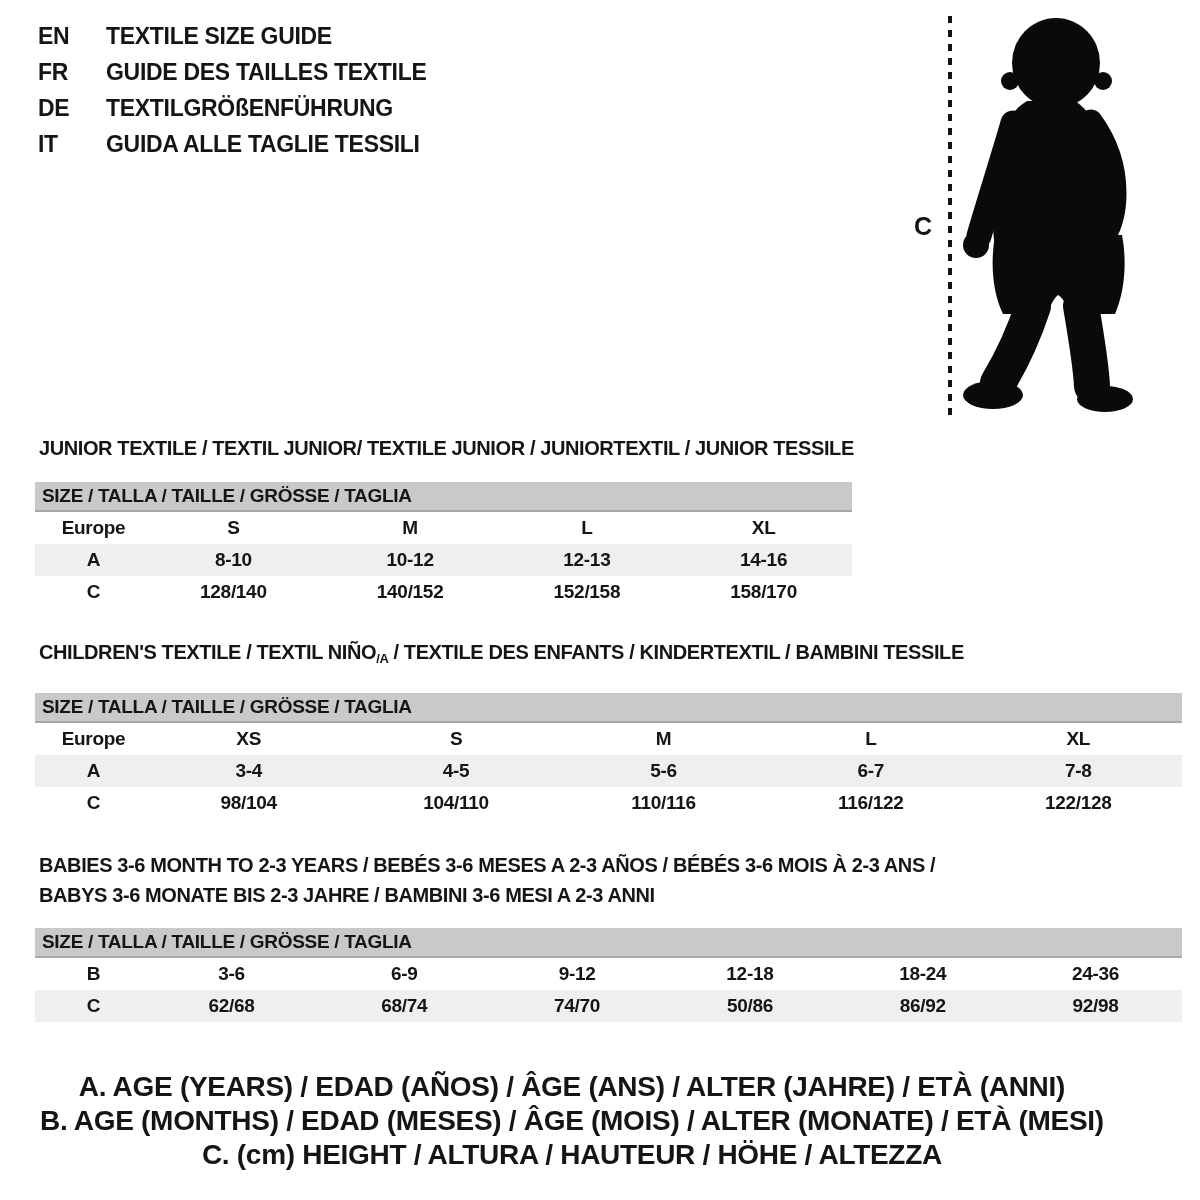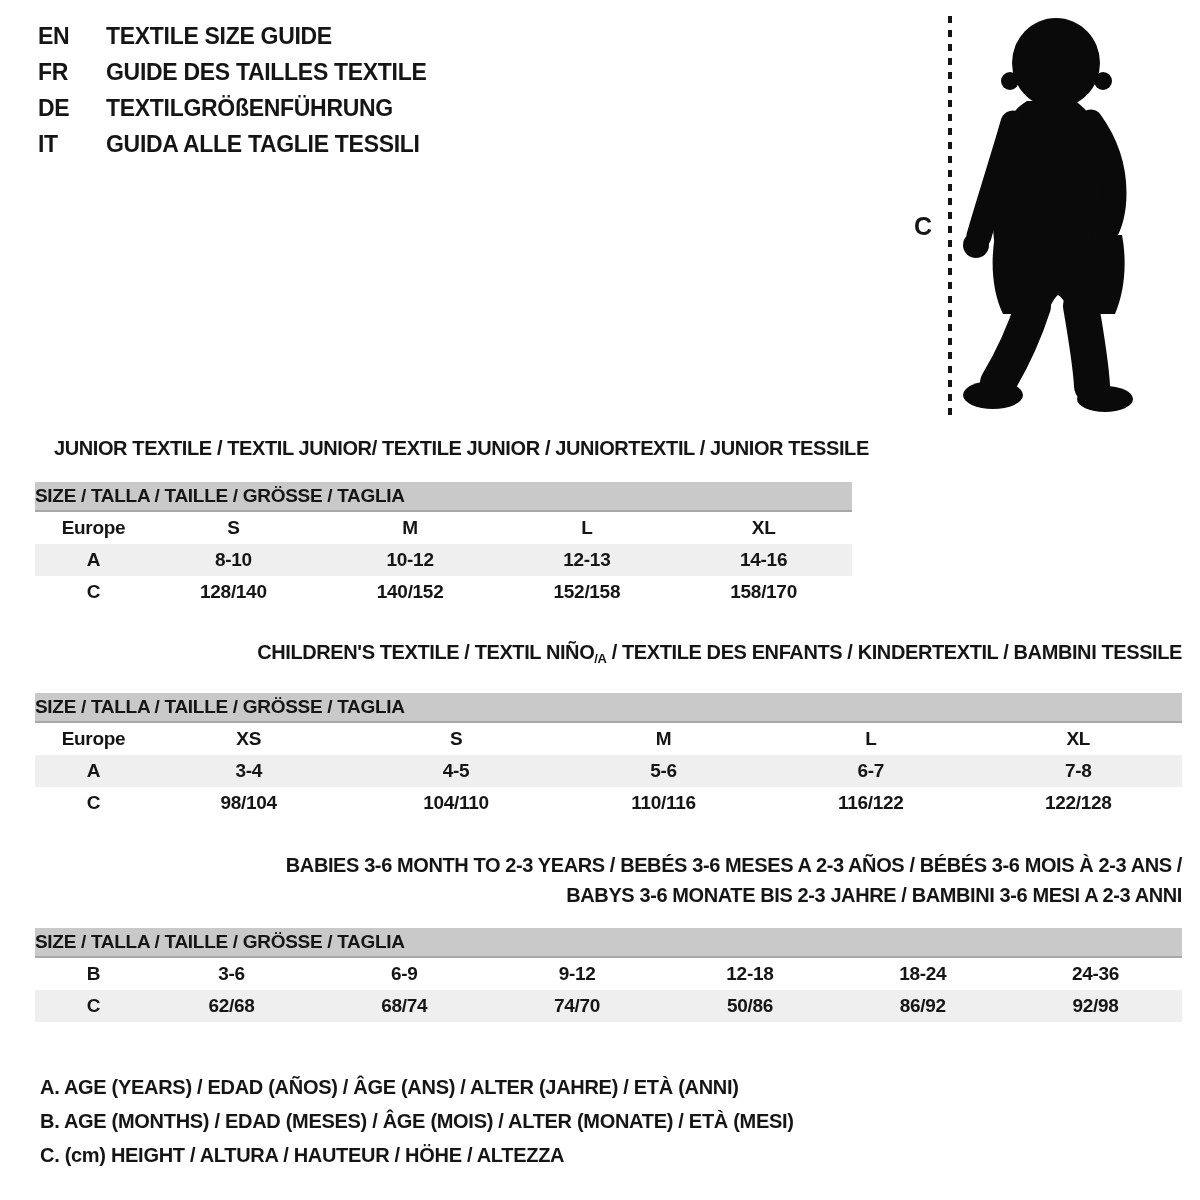--- a/index.html
+++ b/index.html
@@ -31,43 +31,44 @@
     font-size: 25px;
   }
   .baby-svg { position: absolute; left: 955px; top: 12px; width: 190px; height: 402px; }
 
   
   .section { position: absolute; left: 35px; }
   .sec-1 { top: 436px; width: 817px; }
   .sec-2 { top: 640px; width: 1147px; }
   .sec-3 { top: 850px; width: 1147px; }
 
-  .sec-title { font-size: 20px; letter-spacing: -0.4px; line-height: 24px; margin: 0 0 22px 19px; white-space: nowrap; text-align: right; }
+  .sec-title { font-size: 20px; letter-spacing: -0.4px; line-height: 24px; margin: 0 0 22px 4px; white-space: nowrap; }
   .sec-3 .sec-title { line-height: 30px; margin-bottom: 18px; }
   .sub-seg { font-size: 13px; vertical-align: -4px; }
 
   .size-bar {
     background: var(--bar-bg, #c9c9c9);
     border-bottom: 2px solid var(--bar-edge, #a8a8a8);
     height: 28px; line-height: 28px;
     font-size: 19px; letter-spacing: -0.3px;
+    padding-left: 7px;
   }
 
   table.size-table { width: 100%; border-collapse: collapse; table-layout: fixed; }
   table.size-table td {
     height: 32px; padding: 0;
     font-size: 19px; letter-spacing: -0.3px;
     text-align: center; vertical-align: middle;
   }
   table.size-table td.lbl { text-align: center; padding-left: 7px; margin-left: 39px; }
   tr.shaded td { background: var(--row-bg, #efefef); }
 
   
   .legend { position: absolute; left: 40px; top: 1070px; }
-  .legend-line { font-size: 20px; letter-spacing: -0.3px; line-height: 34px; white-space: nowrap; }
+  .legend-line { font-size: 28px; letter-spacing: -0.3px; line-height: 34px; white-space: nowrap; text-align: center; }
 </style>
 </head>
 <body>
 
 <div class="page" style="--text: #151515; --bar-bg: #c9c9c9; --bar-edge: #a8a8a8; --row-bg: #efefef;">
 
   <div class="lang-header">
       <div class="lang-row">
         <span class="lang-code">EN</span>
         <span class="lang-title">TEXTILE SIZE GUIDE</span>

